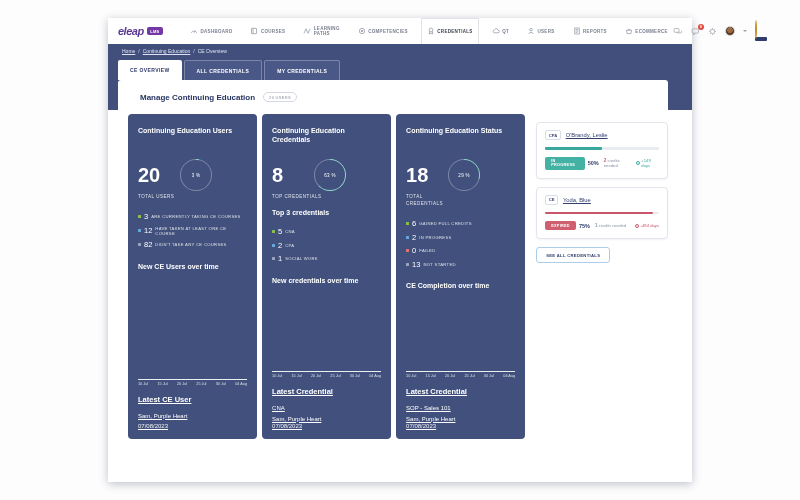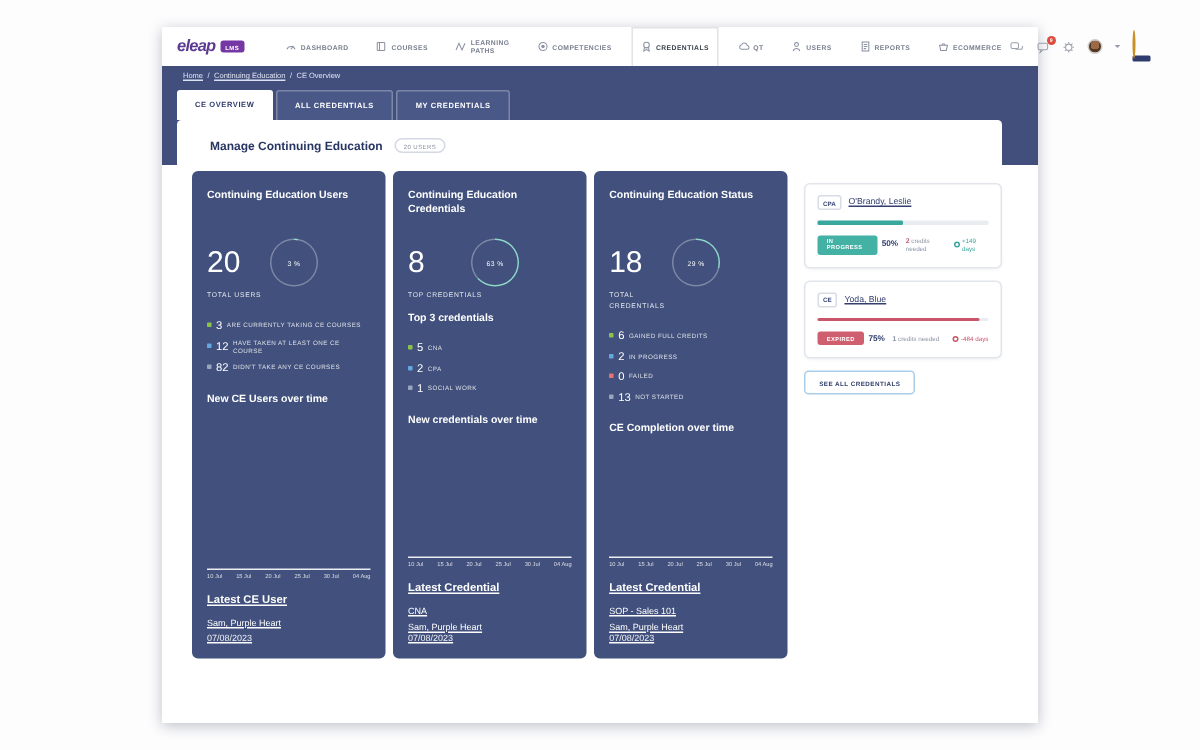--- a/index.html
+++ b/index.html
@@ -42,21 +42,21 @@
   
   .main { position:absolute; left:10px; top:62px; width:550px; height:394px; background:#fff; border-radius:3px 3px 0 0; }
   .main-header { display:flex; align-items:flex-end; gap:8px; padding:12px 0 0 22px; }
   .page-title { font-size:8px; font-weight:bold; color:#273562; }
   .users-badge { font-size:4px; color:#8a90a0; border:1px solid #d4d8e2; border-radius:6px; padding:1.5px 5px; letter-spacing:.3px; }
   .content { display:flex; align-items:flex-start; margin-top:12px; padding-left:10px; }
   
   .card { width:130px; height:325px; background:#41507c; border-radius:4px; padding:12px 10px 10px; display:flex; flex-direction:column; color:#fff; margin-right:5px; }
   .card-title { font-size:7px; font-weight:bold; line-height:1.35; min-height:20px; }
   .num-row { display:flex; align-items:center; margin-top:13px; }
-  .big-num { font-size:20px; width:42px; font-weight:normal; }
+  .big-num { font-size:20px; width:42px; font-weight:bold; }
   .gauge { width:32px; height:32px; border-radius:50%; display:flex; align-items:center; justify-content:center; }
   .gauge-inner { width:29.5px; height:29.5px; border-radius:50%; background:#41507c; display:flex; align-items:center; justify-content:center; font-size:4.5px; letter-spacing:.3px; }
   .big-label { font-size:4.5px; letter-spacing:.5px; color:rgba(255,255,255,.85); margin-top:3px; max-width:55px; line-height:1.55; }
   .list-title { font-size:7px; font-weight:bold; margin-top:8px; }
   .stats { margin-top:7px; }
   .stat { display:flex; align-items:center; gap:3px; margin:4.5px 0; }
   .bullet { width:3px; height:3px; border-radius:.5px; flex:none; }
   .stat-val { font-size:7.5px; }
   .stat-label { font-size:4.2px; letter-spacing:.3px; color:rgba(255,255,255,.82); }
   .chart-title { font-size:7px; font-weight:bold; margin-top:9px; }

